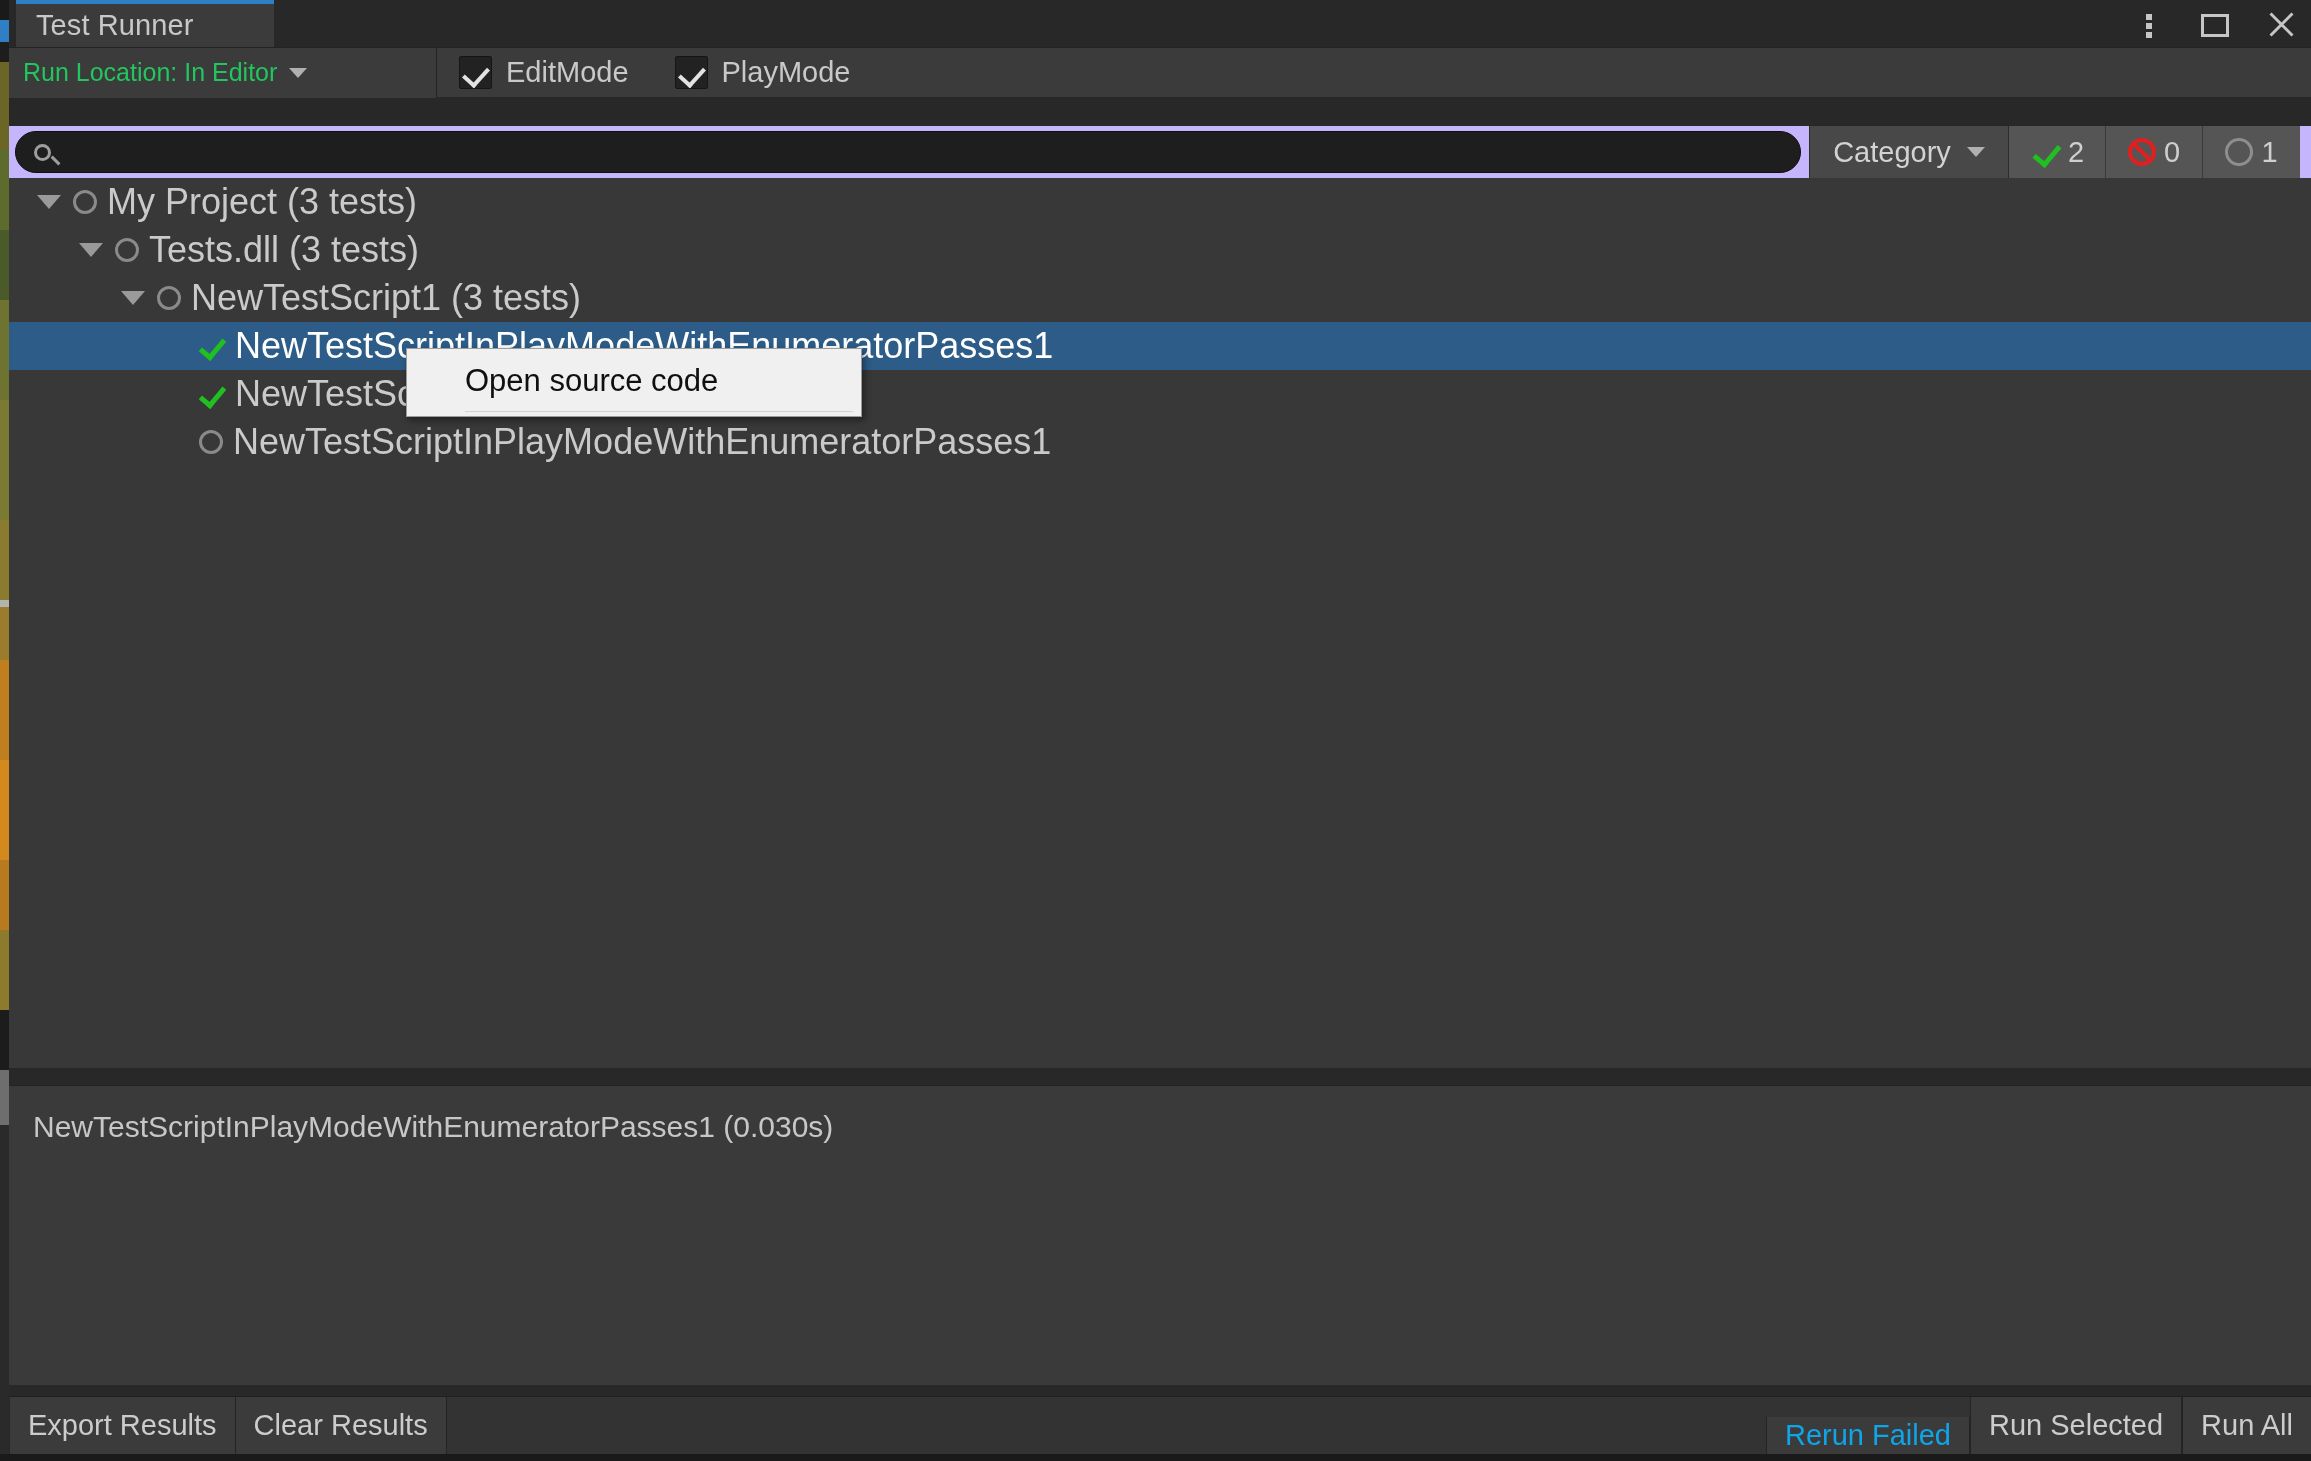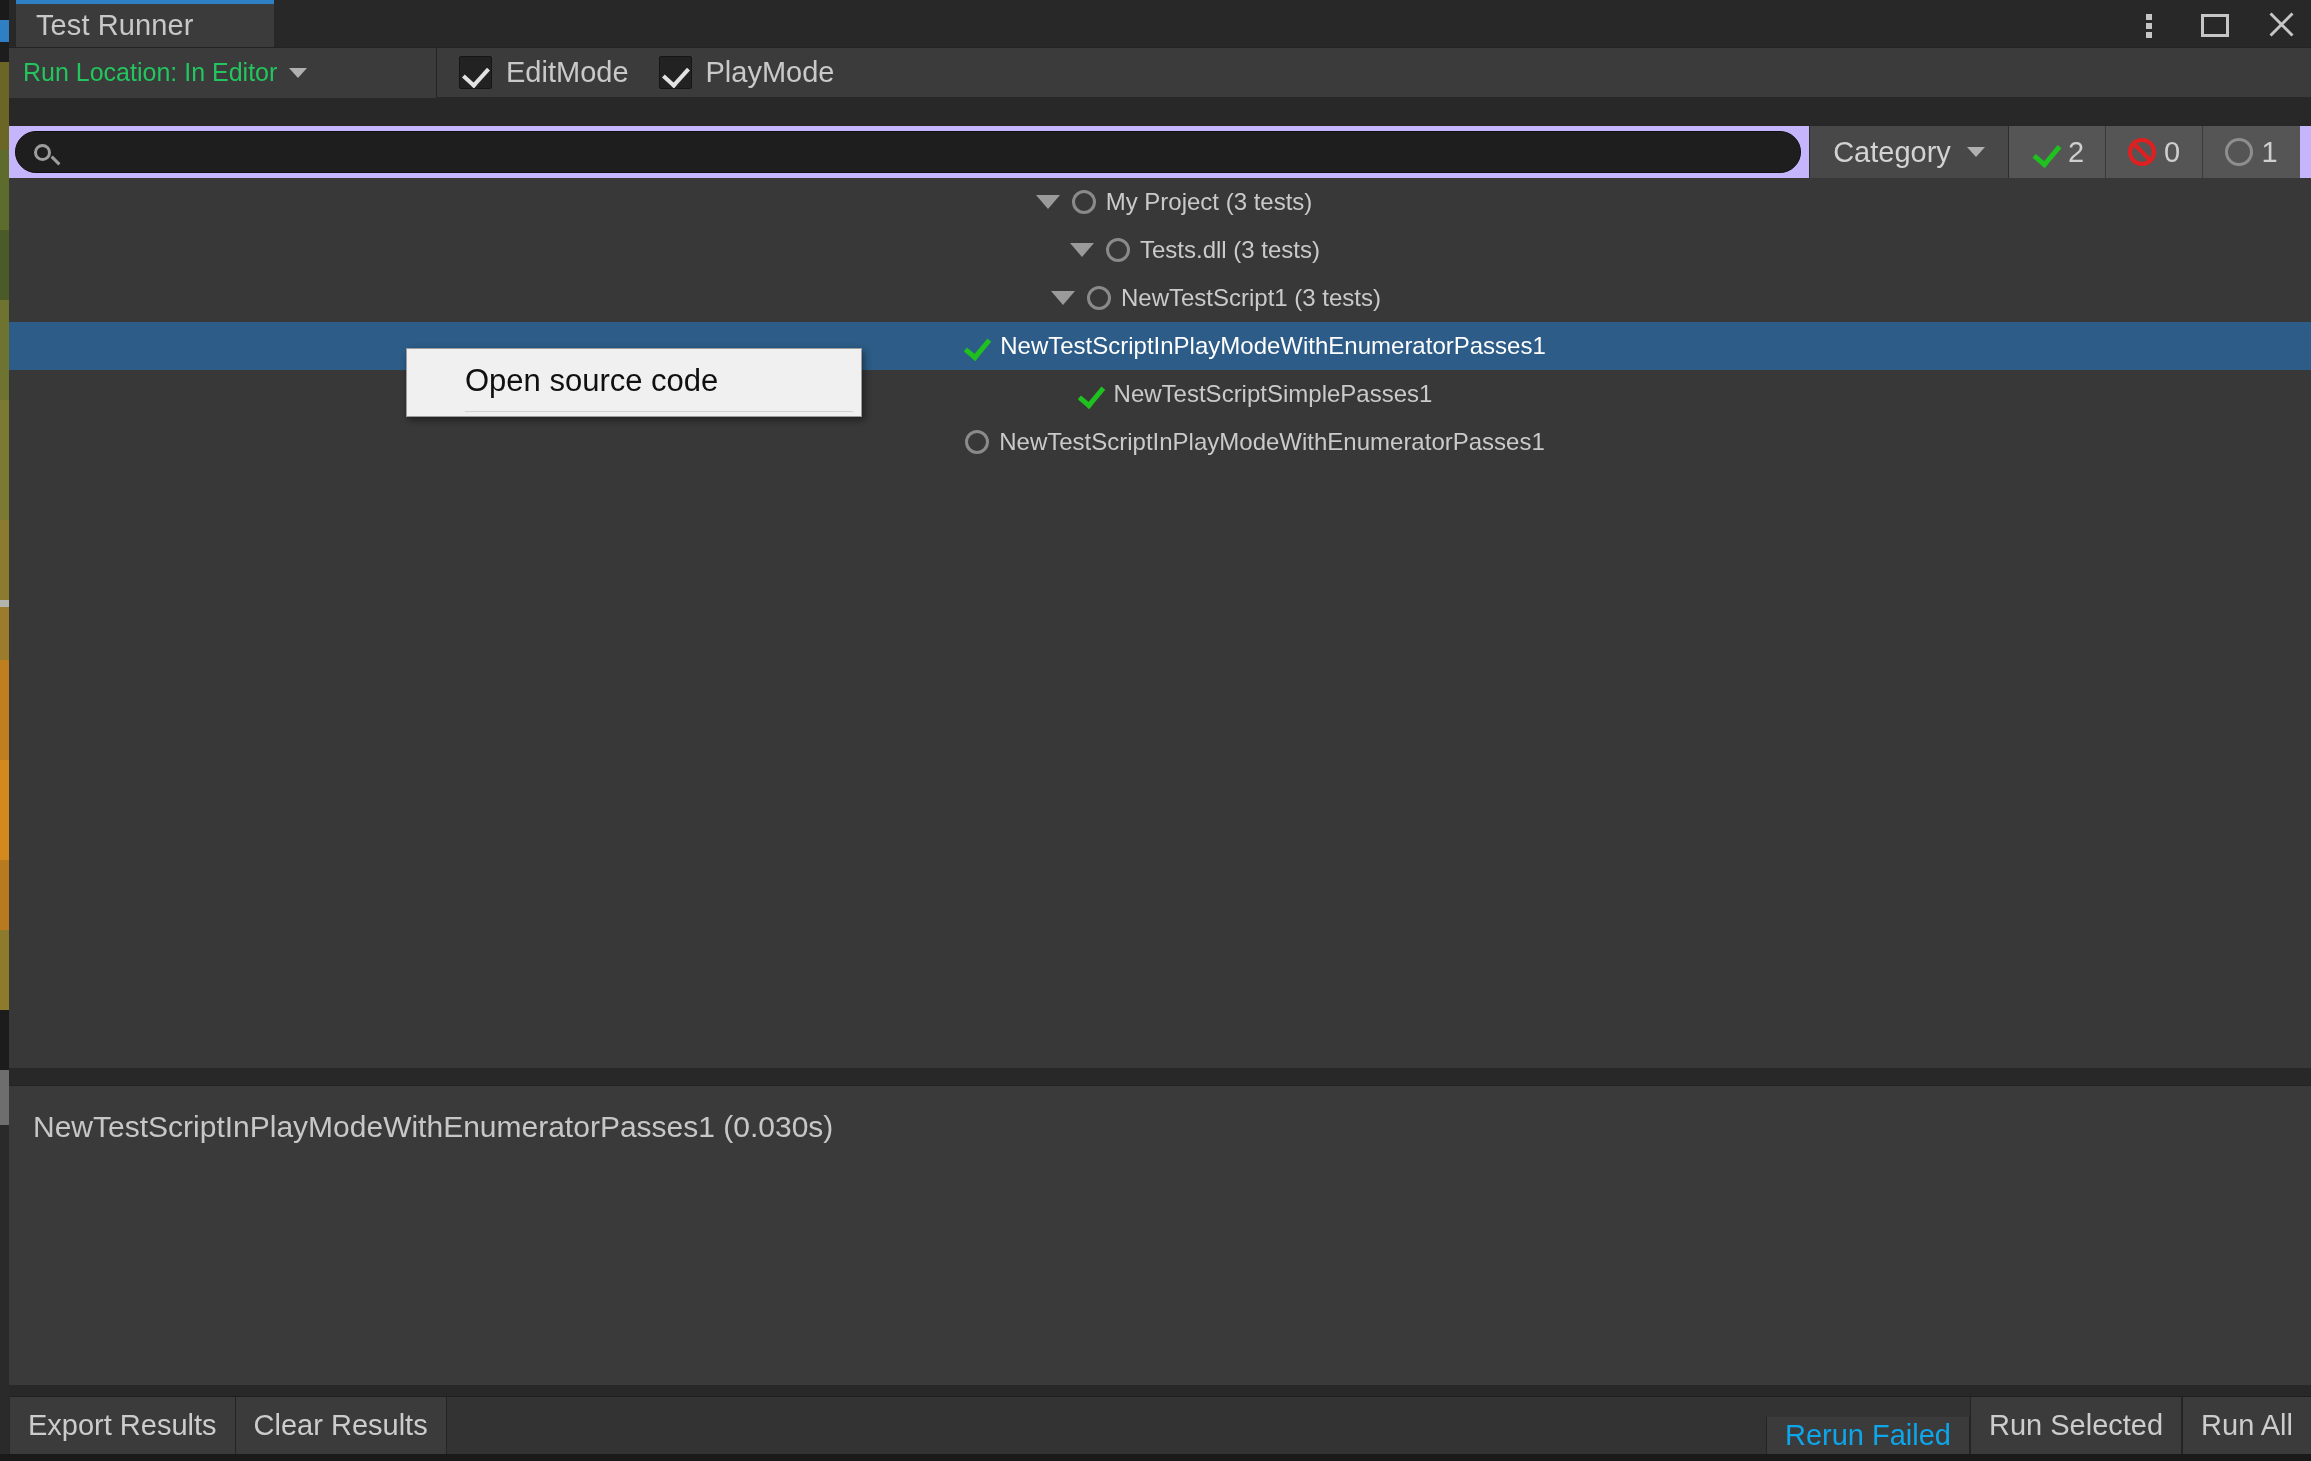--- a/index.html
+++ b/index.html
@@ -103,21 +103,21 @@
     padding: 0 16px 0 14px;
     gap: 12px; cursor: default;
   }
   .runloc-label { color: #22c55e; font-size: 25px; white-space: nowrap; }
   .caret {
     width: 0; height: 0;
     border-left: 9px solid transparent;
     border-right: 9px solid transparent;
     border-top: 10px solid #b0b0b0;
   }
-  .modes { display: flex; align-items: center; padding-left: 22px; gap: 30px; }
+  .modes { display: flex; align-items: center; padding-left: 22px; gap: 46px; }
   .mode { display: flex; align-items: center; gap: 14px; cursor: default; }
   .cbox {
     width: 33px; height: 33px;
     background: #222222;
     border: 1px solid #151515;
     border-radius: 2px;
     position: relative;
   }
   .cbox::after {
     content: "";
@@ -211,22 +211,22 @@
   
   .treepanel {
     position: absolute; left: 9px; top: 178px;
     width: 2302px; height: 890px;
     background: #383838;
     overflow: hidden;
   }
   .row {
     height: 48px;
     display: flex; align-items: center;
-    color: #cacaca; font-size: 24px;
-    white-space: nowrap; cursor: default; justify-content: center;
+    color: #cacaca; font-size: 36px;
+    white-space: nowrap; cursor: default;
   }
   .row.selected { background: #2c5c87; color: #ffffff; }
   .tri {
     width: 0; height: 0; flex: none;
     border-left: 12px solid transparent;
     border-right: 12px solid transparent;
     border-top: 14px solid #9a9a9a;
     margin-right: 12px;
   }
   .tri-spacer { width: 36px; flex: none; }

